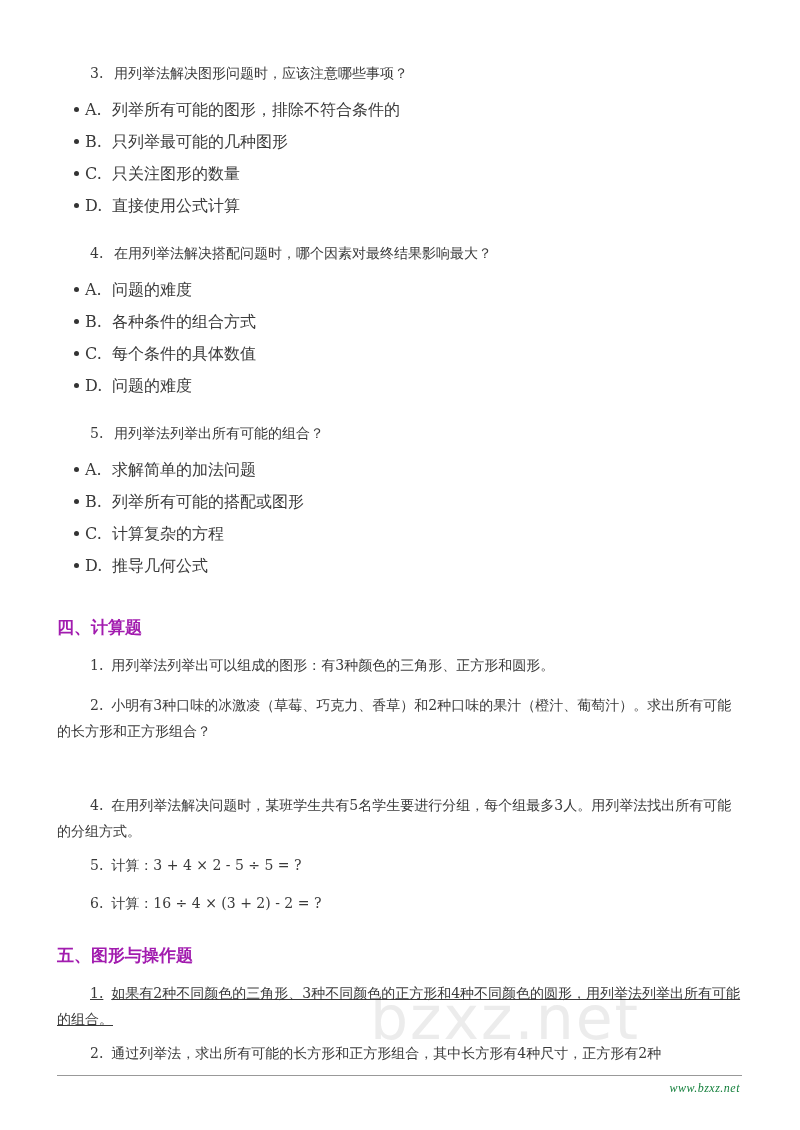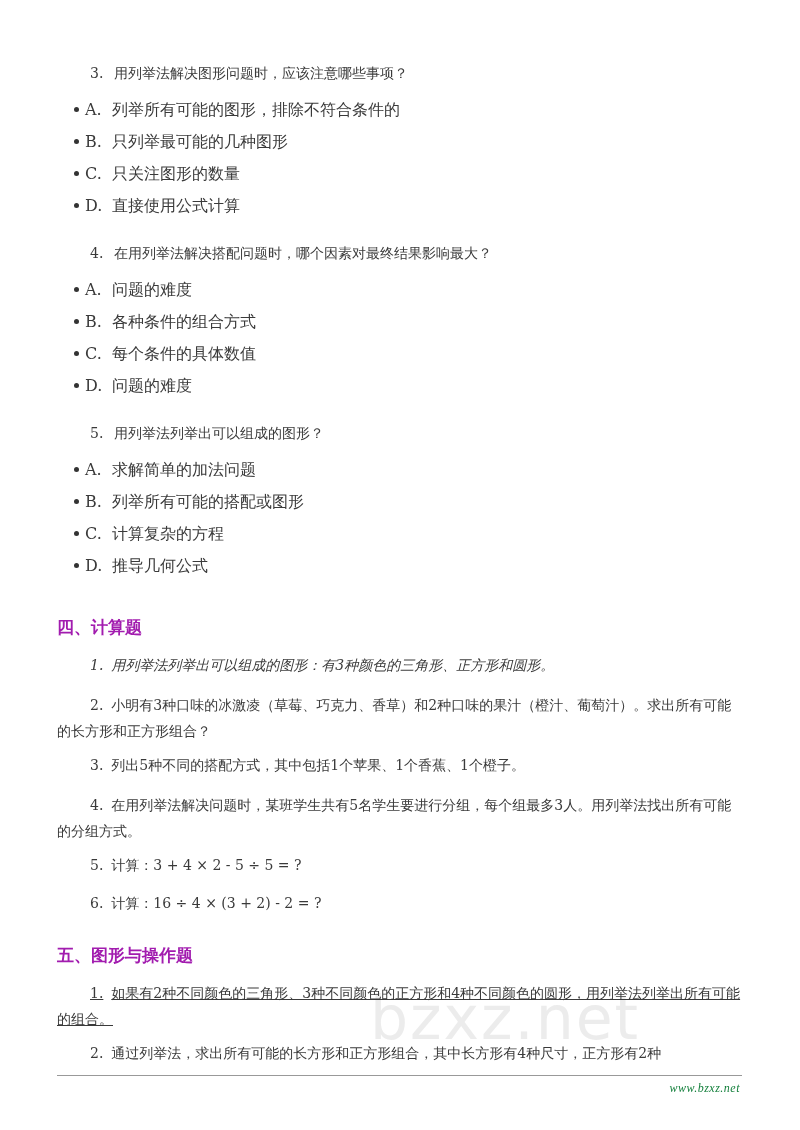--- a/index.html
+++ b/index.html
@@ -130,45 +130,42 @@
     <span class="bullet"></span><span class="letter">B.</span><span>各种条件的组合方式</span>
   </div>
   <div class="opt" style="top:344px;">
     <span class="bullet"></span><span class="letter">C.</span><span>每个条件的具体数值</span>
   </div>
   <div class="opt" style="top:376px;">
     <span class="bullet"></span><span class="letter">D.</span><span>问题的难度</span>
   </div>
 
   <div class="q" style="top:423px;">
-    <span class="num">5.</span><span>用列举法列举出可以组成的图形？</span>
+    <span class="num">5.</span><span>用列举法列举出所有可能的组合？</span>
   </div>
   <div class="opt" style="top:460px;">
     <span class="bullet"></span><span class="letter">A.</span><span>求解简单的加法问题</span>
   </div>
   <div class="opt" style="top:492px;">
     <span class="bullet"></span><span class="letter">B.</span><span>列举所有可能的搭配或图形</span>
   </div>
   <div class="opt" style="top:524px;">
     <span class="bullet"></span><span class="letter">C.</span><span>计算复杂的方程</span>
   </div>
   <div class="opt" style="top:556px;">
     <span class="bullet"></span><span class="letter">D.</span><span>推导几何公式</span>
   </div>
 
   <div class="h" style="top:616px;">四、计算题</div>
 
-  <div class="p" style="top:652px;font-style:italic;">
+  <div class="p" style="top:652px;">
     <span class="num">1.</span><span>用列举法列举出可以组成的图形：有3种颜色的三角形、正方形和圆形。</span>
   </div>
   <div class="p" style="top:692px;">
     <span class="num">2.</span><span>小明有3种口味的冰激凌（草莓、巧克力、香草）和2种口味的果汁（橙汁、葡萄汁）。求出所有可能的长方形和正方形组合？</span>
-  </div>
-  <div class="p" style="top:752px;">
-    <span class="num">3.</span><span>列出5种不同的搭配方式，其中包括1个苹果、1个香蕉、1个橙子。</span>
   </div>
   <div class="p" style="top:792px;">
     <span class="num">4.</span><span>在用列举法解决问题时，某班学生共有5名学生要进行分组，每个组最多3人。用列举法找出所有可能的分组方式。</span>
   </div>
   <div class="p" style="top:852px;">
     <span class="num">5.</span><span>计算：3 + 4 × 2 - 5 ÷ 5 = ?</span>
   </div>
   <div class="p" style="top:890px;">
     <span class="num">6.</span><span>计算：16 ÷ 4 × (3 + 2) - 2 = ?</span>
   </div>

